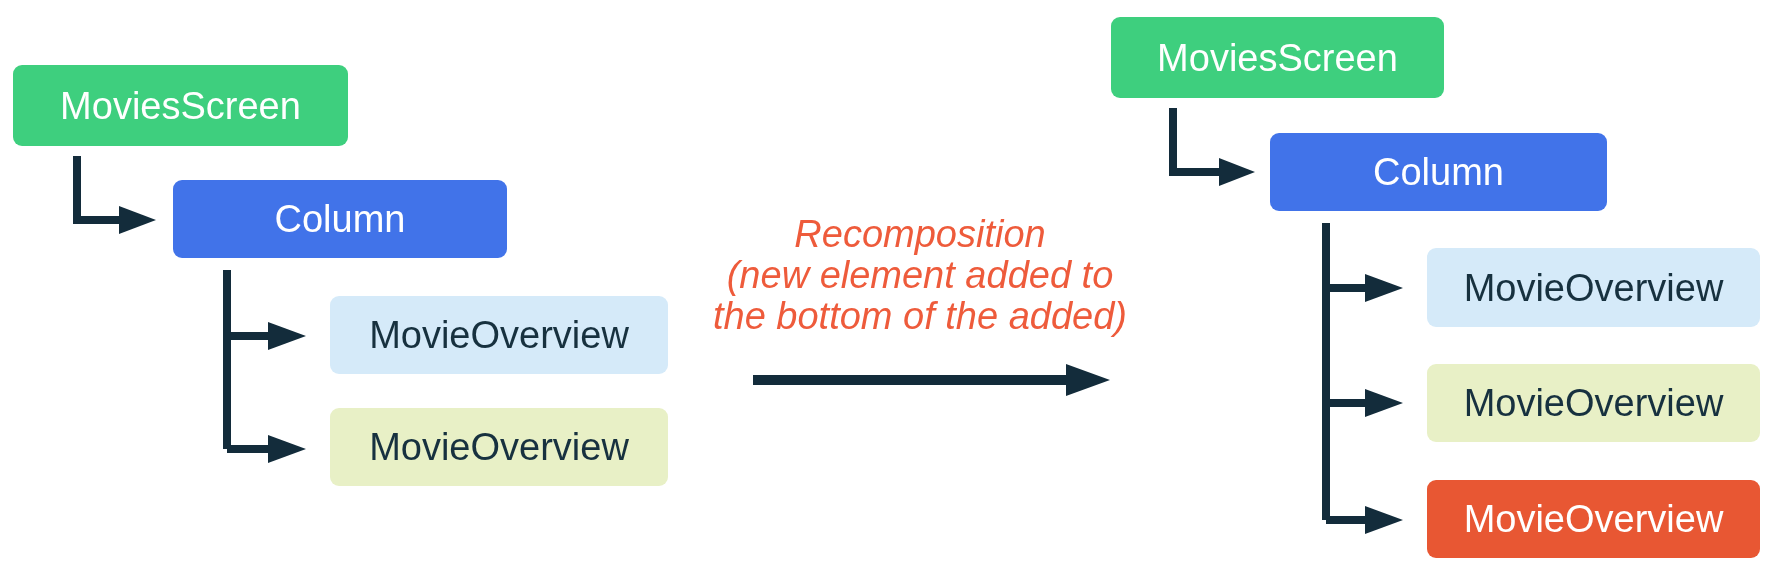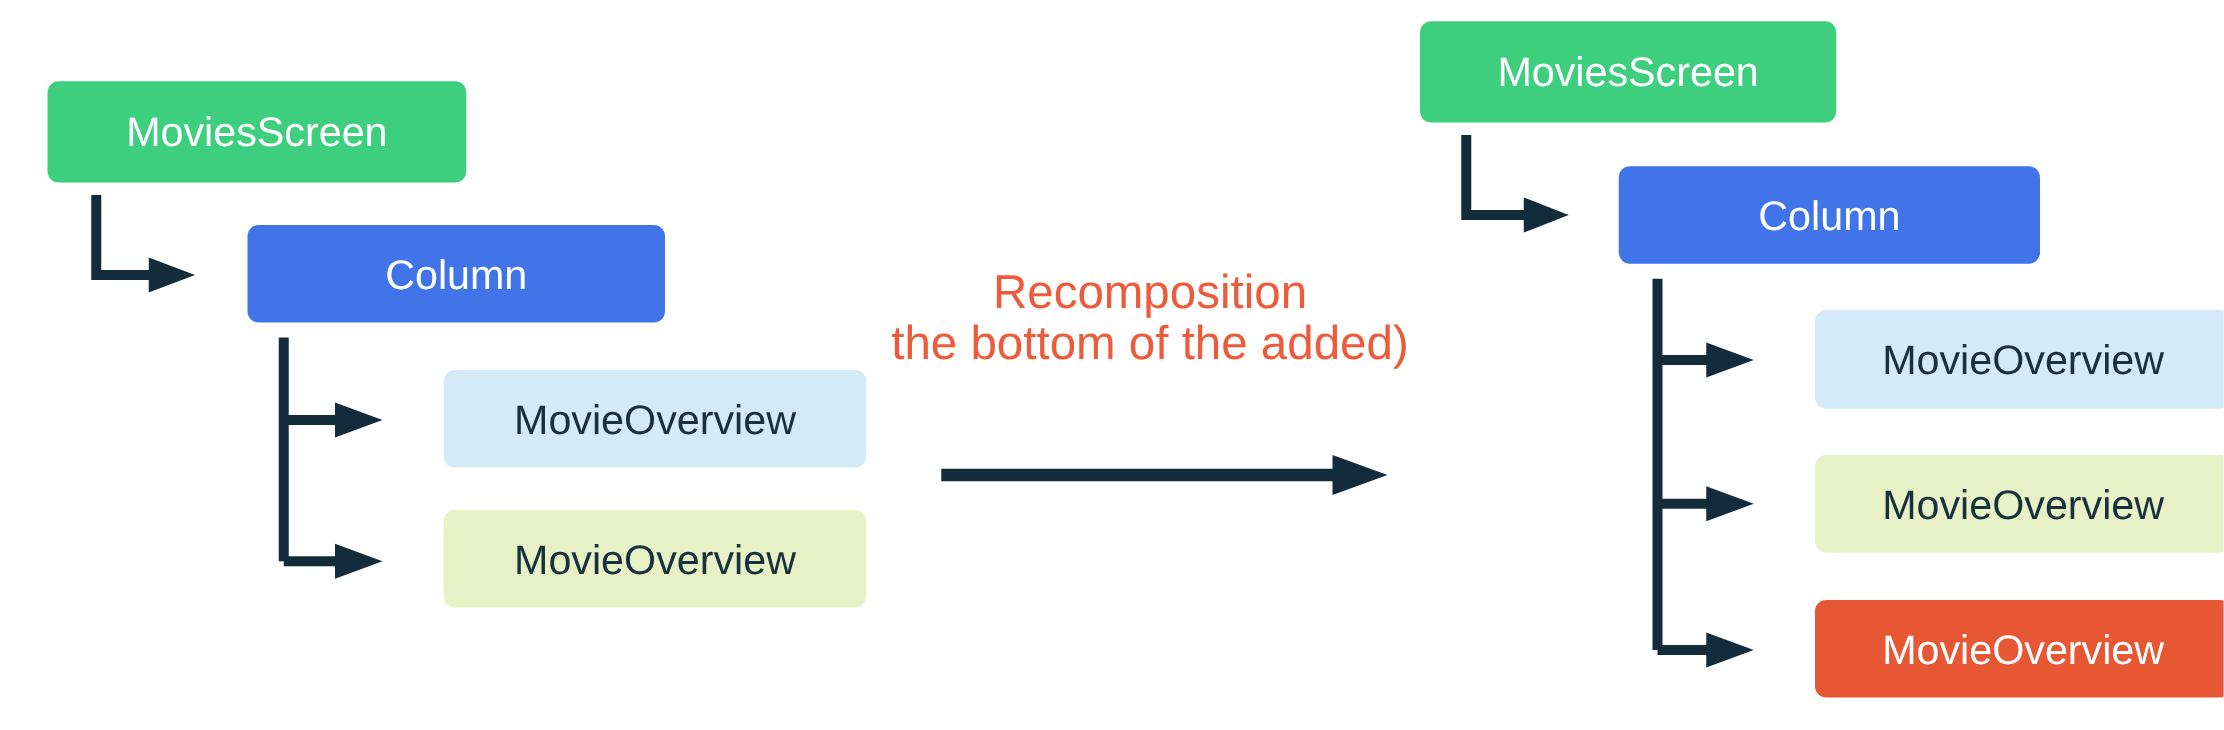--- a/index.html
+++ b/index.html
@@ -10,21 +10,21 @@
     font-family:"Liberation Sans", sans-serif;
     overflow:hidden;
   }
   .connectors {
     position:absolute; left:0; top:0; width:1779px; height:584px; z-index:0;
   }
   .node {
     position:absolute; z-index:1;
     display:flex; align-items:center; justify-content:center;
     border-radius:9px;
-    font-size:33px; line-height:1; white-space:nowrap;margin-left:25px;
+    font-size:38px; line-height:1; white-space:nowrap;
   }
   
   .l-green  { left:13px;   top:65px;  width:335px; height:81px; }
   .l-blue   { left:173px;  top:180px; width:334px; height:78px; }
   .l-lblue  { left:330px;  top:296px; width:338px; height:78px; }
   .l-yellow { left:330px;  top:408px; width:338px; height:78px; }
   
   .r-green  { left:1111px; top:17px;  width:333px; height:81px; }
   .r-blue   { left:1270px; top:133px; width:337px; height:78px; }
   .r-lblue  { left:1427px; top:248px; width:333px; height:79px; }
@@ -72,22 +72,23 @@
       <polygon points="1365,506 1403,520 1365,534"></polygon>
       <polygon points="1066,364 1110,380 1066,396"></polygon>
     </g>
   </svg>
 
   <div class="node l-green" style="background-color: rgb(62, 207, 126); color: rgb(255, 255, 255);">MoviesScreen</div>
   <div class="node l-blue" style="background-color: rgb(65, 115, 233); color: rgb(255, 255, 255);">Column</div>
   <div class="node l-lblue" style="background-color: rgb(213, 234, 249); color: rgb(23, 49, 63);">MovieOverview</div>
   <div class="node l-yellow" style="background-color: rgb(232, 240, 198); color: rgb(23, 49, 63);">MovieOverview</div>
 
-  <div class="caption" style="color: rgb(238, 91, 59);">
+  <div class="caption" style="color: rgb(238, 91, 59); font-style: italic;">
     <div>Recomposition</div>
+    <div>(new element added to</div>
     <div>the bottom of the added)</div>
   </div>
 
   <div class="node r-green" style="background-color: rgb(62, 207, 126); color: rgb(255, 255, 255);">MoviesScreen</div>
   <div class="node r-blue" style="background-color: rgb(65, 115, 233); color: rgb(255, 255, 255);">Column</div>
   <div class="node r-lblue" style="background-color: rgb(213, 234, 249); color: rgb(23, 49, 63);">MovieOverview</div>
   <div class="node r-yellow" style="background-color: rgb(232, 240, 198); color: rgb(23, 49, 63);">MovieOverview</div>
   <div class="node r-orange" style="background-color: rgb(232, 87, 51); color: rgb(255, 255, 255);">MovieOverview</div>
 
 </div>

